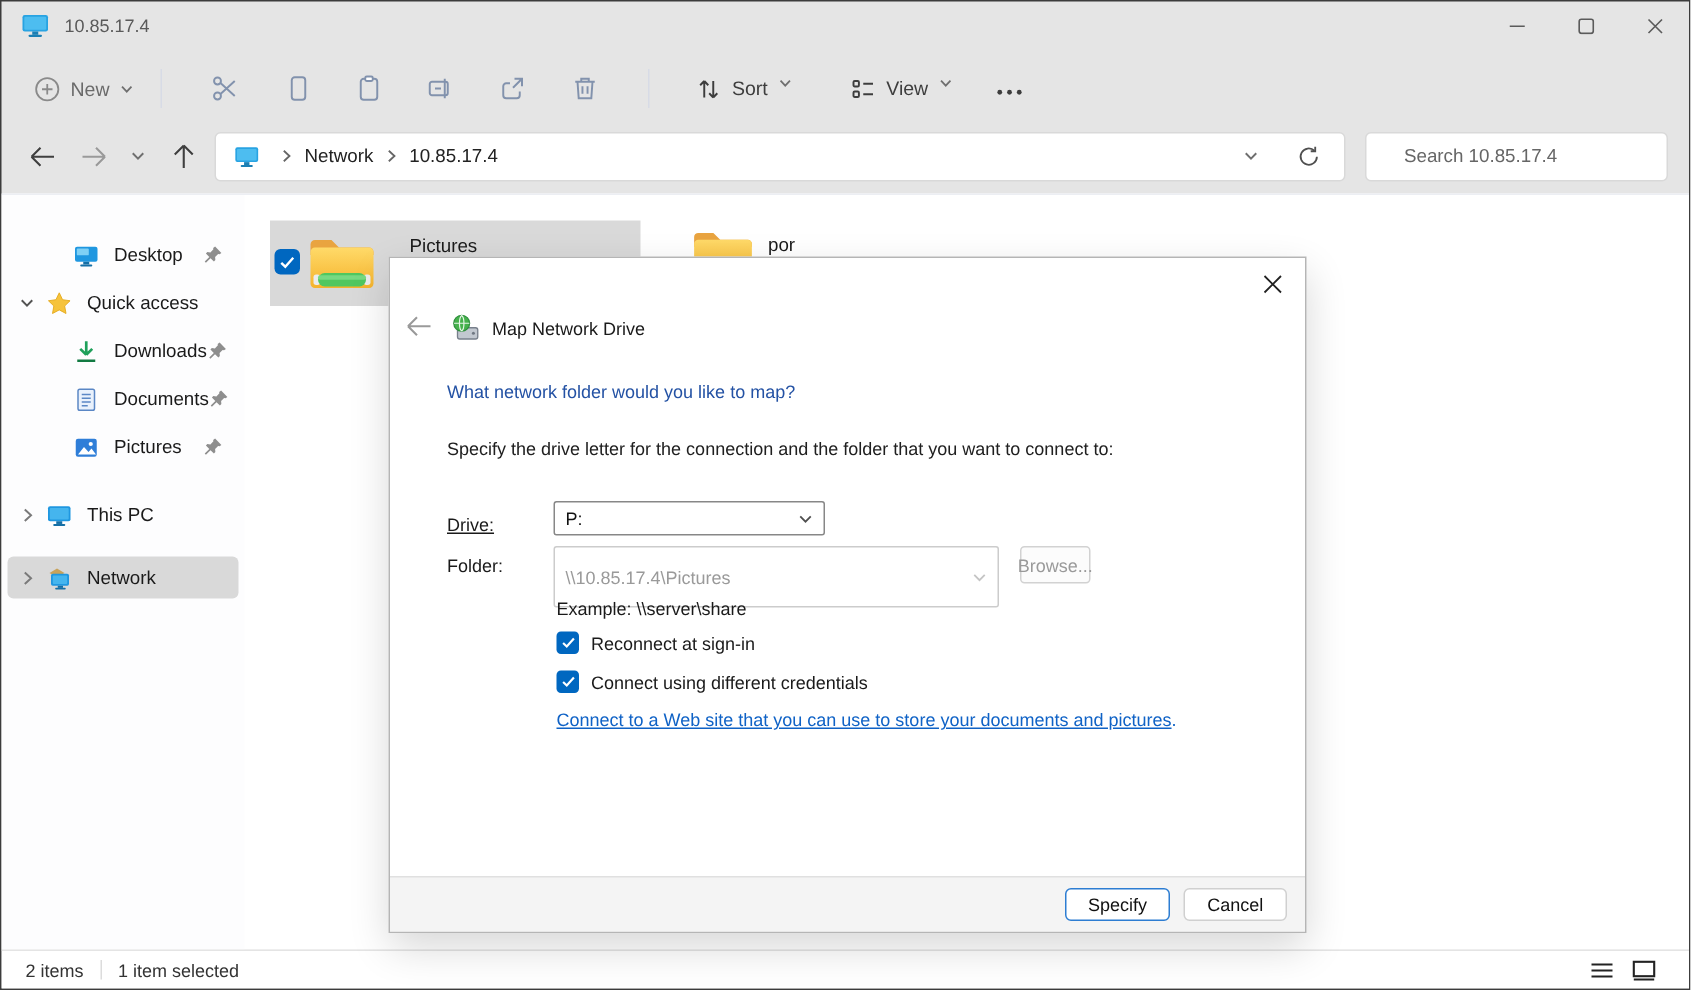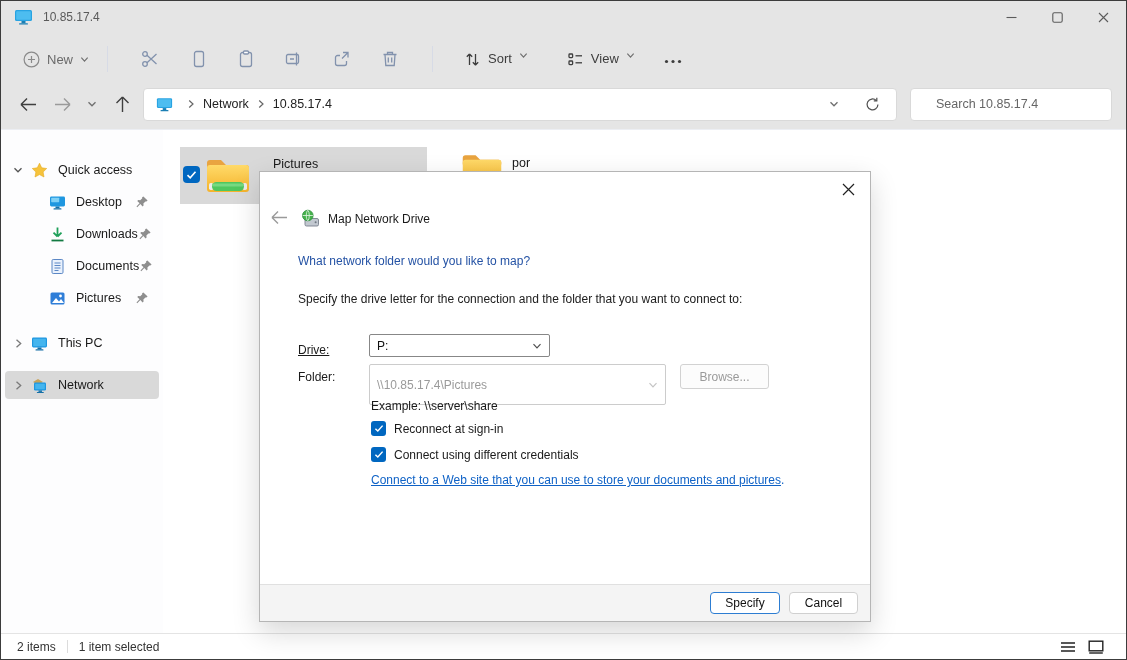--- a/index.html
+++ b/index.html
@@ -56,21 +56,21 @@
   .dlg-header { position:absolute; top:37px; left:11px; display:flex; align-items:center; }
   .dlg-back { width:17px; height:17px; color:#9a9a9a; display:flex; }
   .dlg-appicon { width:19px; height:19px; margin-left:13px; }
   .dlg-title { font-size:12px; color:#1a1a1a; margin-left:8px; }
   .dlg-heading { position:absolute; top:82px; left:38px; font-size:12px; color:#2452a4; }
   .dlg-sub { position:absolute; top:120px; left:38px; font-size:12px; color:#202020; }
   .frm-label { position:absolute; left:38px; font-size:12px; color:#1a1a1a; }
   .dlg-select { position:absolute; left:109px; top:162px; width:181px; height:23px; border:1px solid #878787; border-radius:2px; background:#fff; display:flex; align-items:center; padding:0 7px; font-size:12px; color:#111; }
   .dlg-select .chev, .dlg-combo .chev { margin-left:auto; display:flex; }
   .dlg-combo { position:absolute; left:109px; top:192px; width:297px; height:41px; border:1px solid #cccccc; border-radius:2px; background:#fff; display:flex; align-items:center; padding:0 7px; font-size:12px; color:#9a9a9a; }
-  .dlg-browse { position:absolute; left:420px; top:192px; width:89px; height:25px; border:1px solid #d2d2d2; border-radius:3px; background:#fcfcfc; font-size:12px; color:#9a9a9a; display:flex; align-items:center; justify-content:center; }
+  .dlg-browse { position:absolute; left:420px; top:192px; width:47px; height:25px; border:1px solid #d2d2d2; border-radius:3px; background:#fcfcfc; font-size:12px; color:#9a9a9a; display:flex; align-items:center; justify-content:center; }
   .dlg-example { position:absolute; left:111px; top:227px; font-size:12px; color:#1a1a1a; }
   .chk-row { position:absolute; left:111px; display:flex; align-items:center; }
   .chk-box { width:15px; height:15px; background:#0067c0; border-radius:3px; display:flex; align-items:center; justify-content:center; margin-right:8px; }
   .chk-label { font-size:12px; color:#1a1a1a; }
   .dlg-link-row { position:absolute; left:111px; top:301px; font-size:12px; }
   .dlg-link { color:#0f62c6; text-decoration:underline; cursor:pointer; }
   .dlg-link-suffix { color:#0f62c6; }
   .dlg-footer { position:absolute; left:0; right:0; bottom:0; height:37px; background:#f4f4f4; border-top:1px solid #e0e0e0; display:flex; align-items:center; justify-content:flex-end; gap:9px; padding-right:12px; }
   .btn { height:22px; background:#fff; border-radius:4px; font-size:12px; color:#111; display:flex; align-items:center; justify-content:center; }
   .btn-finish { width:70px; border:1px solid #2d7dd2; }
@@ -266,44 +266,44 @@
       <svg width="14" height="14" viewBox="0 0 14 14" fill="none" stroke="#787878" stroke-width="1.3">
           <circle cx="5.8" cy="5.8" r="4.3"></circle>
           <path d="M9.2 9.2L13 13"></path>
         </svg>
       <input type="text" placeholder="Search 10.85.17.4" style="">
     </div>
   </div>
 
   <div class="bodyarea">
     <div class="sidebar">
+      <div class="side-item side-child">
+        <svg class="side-ic" viewBox="0 0 17 17">
+            <rect x="1" y="2.5" width="15" height="10" rx="1.4" fill="#1f97e0"></rect>
+            <rect x="2.2" y="3.7" width="8" height="4.5" rx="0.6" fill="#7fd0f5"></rect>
+            <rect x="6.5" y="12.5" width="4" height="1.8" fill="#156fa6"></rect>
+            <rect x="4.5" y="14.3" width="8" height="1.3" rx="0.6" fill="#156fa6"></rect>
+          </svg>
+        <span>Desktop</span>
+        <span class="pin">
+            <svg width="14" height="14" viewBox="0 0 16 16">
+              <use href="#pinShape"></use>
+            </svg>
+          </span>
+      </div>
       <div class="side-item">
         <span class="side-chev">
             <svg width="10" height="10" viewBox="0 0 10 10" fill="none" stroke="#545454" stroke-width="1.3">
               <polyline points="1.5,3.2 5,6.8 8.5,3.2"></polyline>
             </svg>
           </span>
         <svg class="side-ic" viewBox="0 0 17 17">
             <path d="M8.5 1.2l2.2 4.6 5 .7-3.6 3.5.9 5-4.5-2.4L4 15l.9-5L1.3 6.5l5-.7z" fill="#f6c33c" stroke="#e4a91c" stroke-width="0.6"></path>
           </svg>
         <span>Quick access</span>
-      </div>
-      <div class="side-item side-child">
-        <svg class="side-ic" viewBox="0 0 17 17">
-            <rect x="1" y="2.5" width="15" height="10" rx="1.4" fill="#1f97e0"></rect>
-            <rect x="2.2" y="3.7" width="8" height="4.5" rx="0.6" fill="#7fd0f5"></rect>
-            <rect x="6.5" y="12.5" width="4" height="1.8" fill="#156fa6"></rect>
-            <rect x="4.5" y="14.3" width="8" height="1.3" rx="0.6" fill="#156fa6"></rect>
-          </svg>
-        <span>Desktop</span>
-        <span class="pin">
-            <svg width="14" height="14" viewBox="0 0 16 16">
-              <use href="#pinShape"></use>
-            </svg>
-          </span>
       </div>
       <div class="side-item side-child">
         <svg class="side-ic" viewBox="0 0 17 17" fill="none" stroke="#1fa05a" stroke-width="1.8">
             <path d="M8.5 1.5v9M8.5 10.5L4.5 6.6M8.5 10.5l4-3.9"></path>
             <path d="M2.5 14.5h12" stroke="#127a42"></path>
           </svg>
         <span>Downloads</span>
         <span class="pin">
             <svg width="14" height="14" viewBox="0 0 16 16">
               <use href="#pinShape"></use>

